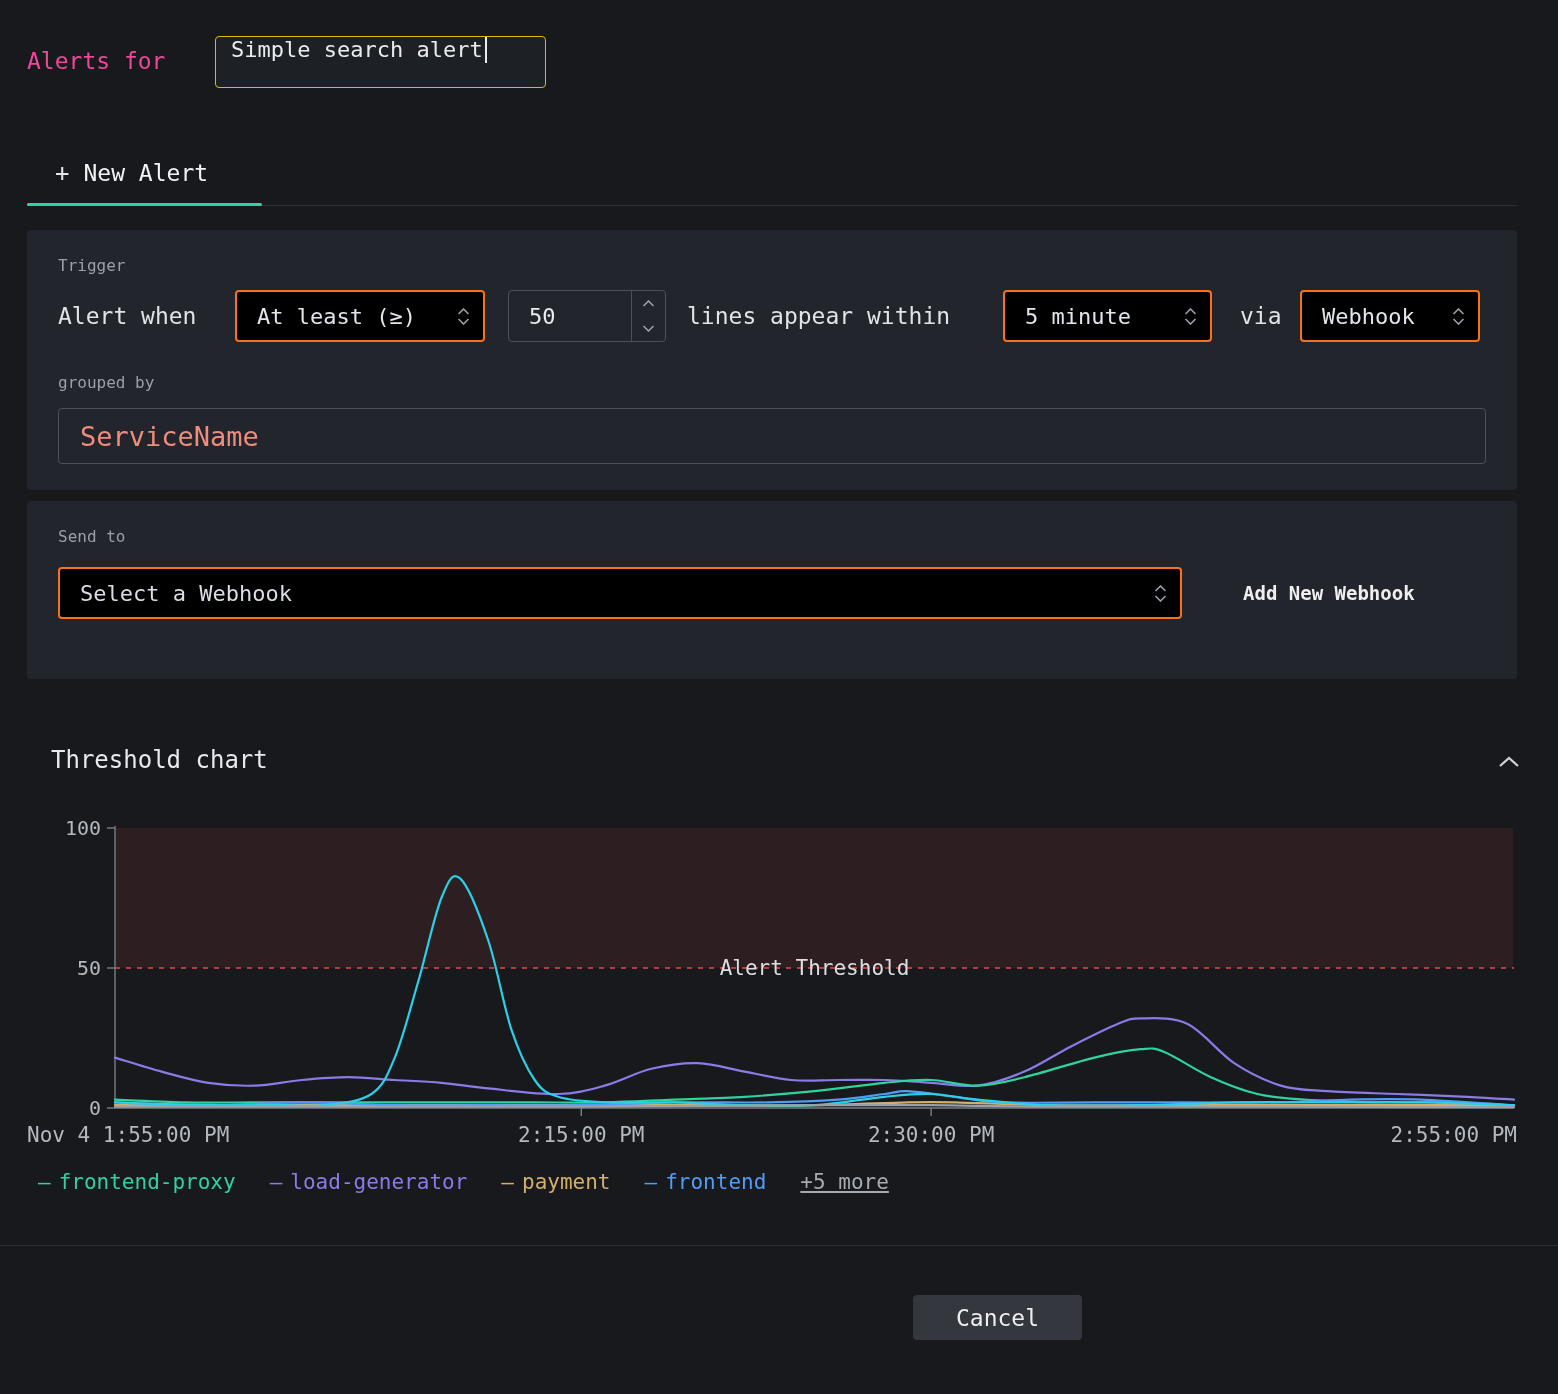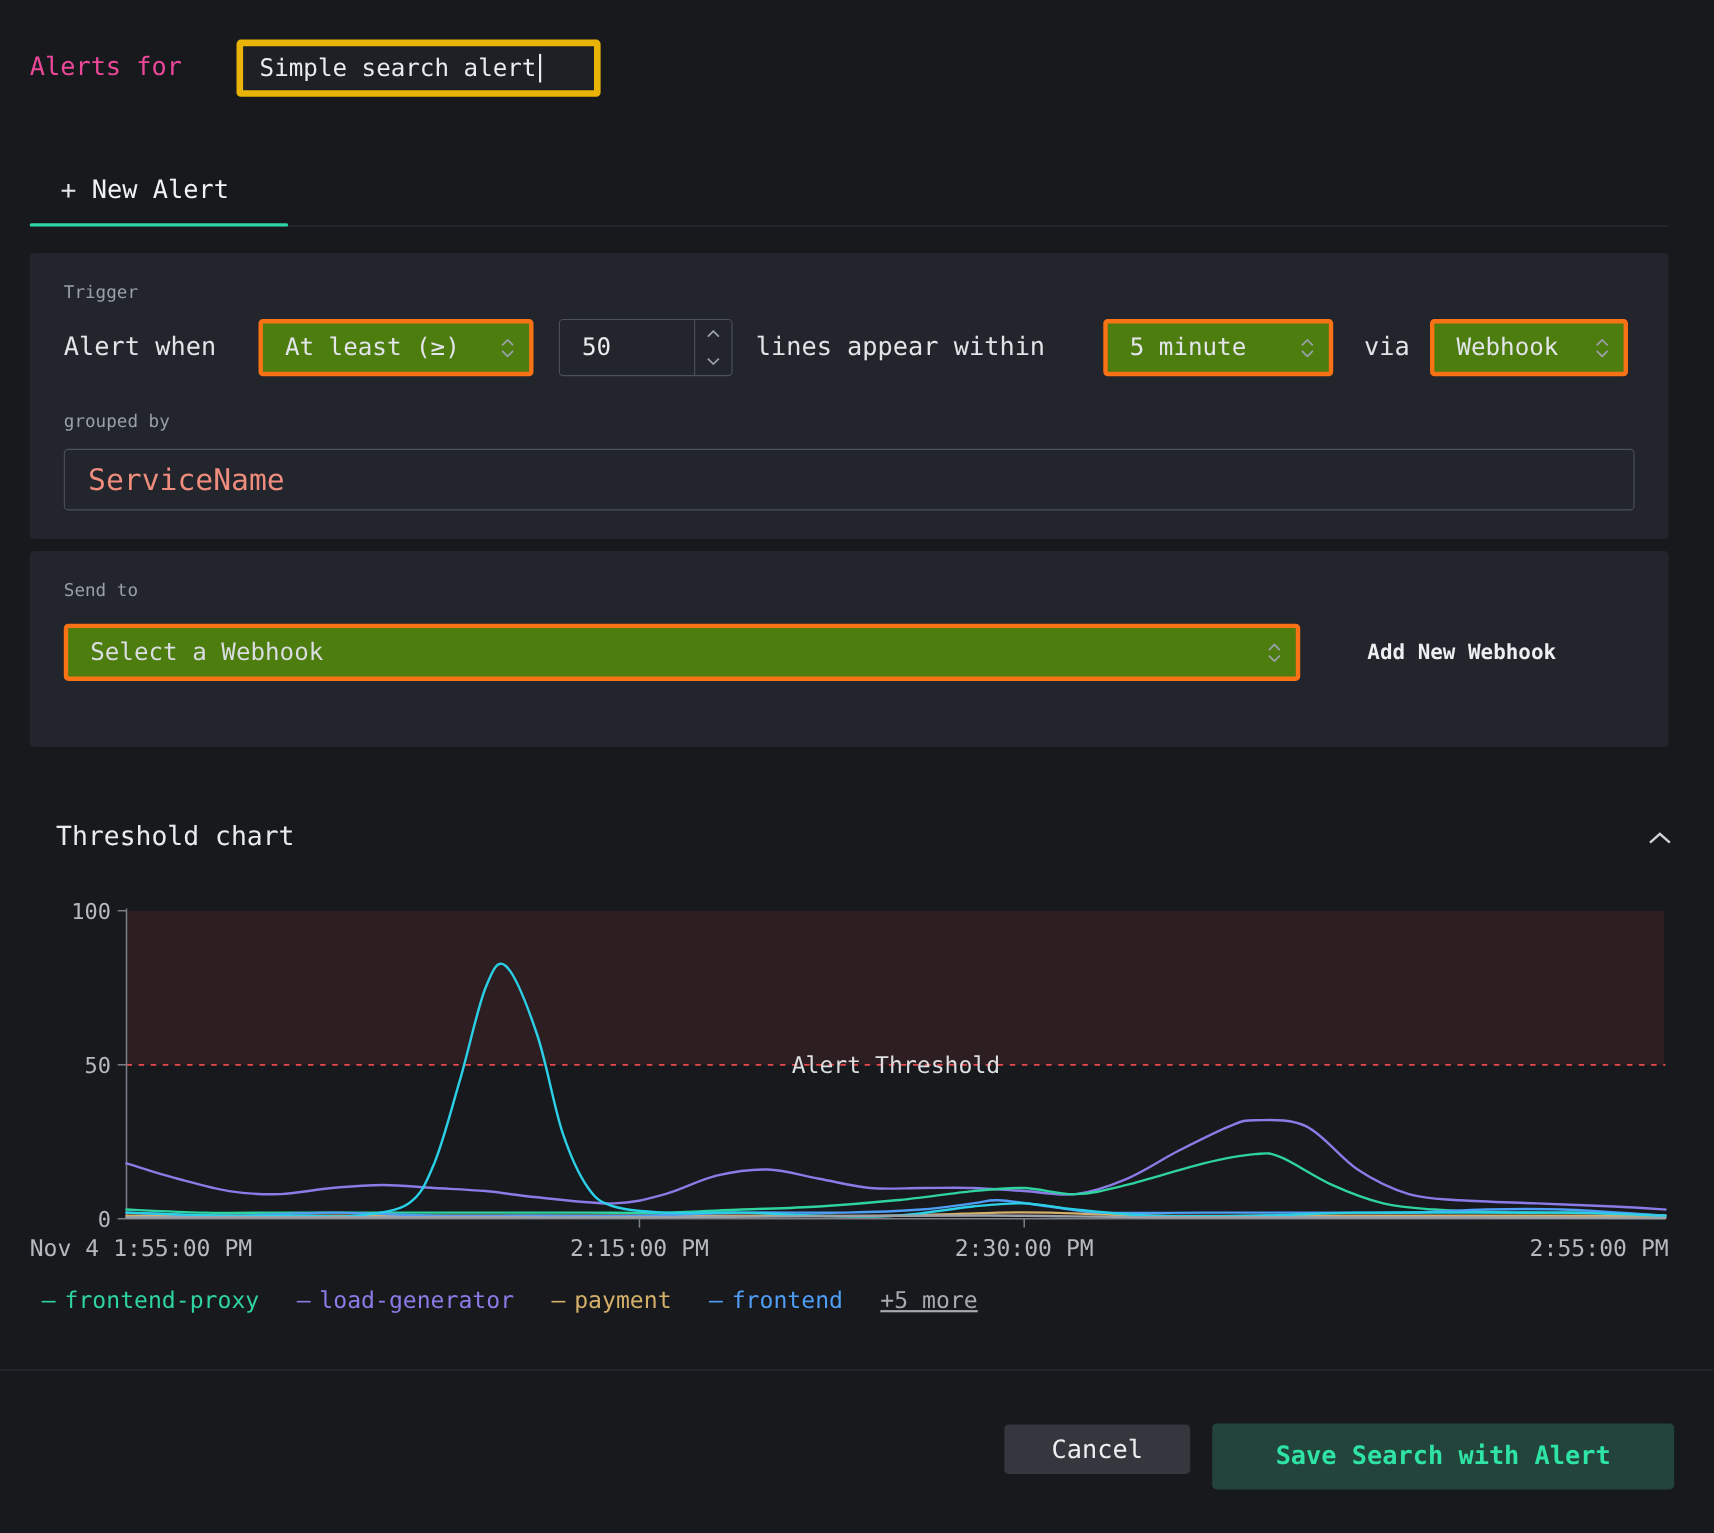--- a/index.html
+++ b/index.html
@@ -1,38 +1,38 @@
 <!DOCTYPE html>
 <html><head>
 <meta charset="utf-8">
 <style>
   * { box-sizing: border-box; }
   html,body { margin:0; padding:0; background:#17191d; }
   body { width:1558px; height:1394px; font-family:"DejaVu Sans Mono","Liberation Mono",monospace; color:#d5d8dc; }
   .page { position:relative; width:1558px; height:1394px; overflow:hidden; background:#17191d; }
 
   .hdr-label { position:absolute; left:27px; top:48px; font-size:23px; color:#ec4899; }
-  .namebox { position:absolute; left:215px; top:36px; width:331px; height:52px; border:6px solid #eab308;
-             background:#1d2025; border-radius:4px; display:flex; align-items:center; padding:0 15px;
+  .namebox { position:absolute; left:215px; top:36px; width:331px; height:52px; border:1px solid #eab308;
+             background:#1d2025; border-radius:4px; display:flex; align-items:flex-start; padding:0 15px;
              font-size:22px; color:#e9ebee; cursor:text; }
   .caret { display:inline-block; width:2px; height:26px; background:#e9ebee; margin-left:2px; }
 
   .tab { position:absolute; left:27px; top:143px; width:235px; height:60px; display:flex; align-items:center;
          gap:14px; padding-left:28px; font-size:23px; color:#f0f2f4; cursor:pointer; }
   .tab .plus { font-size:24px; color:#e3e6e9; }
   .tabline-full { position:absolute; left:27px; top:205px; width:1490px; height:1px; background:#2c2f35; }
   .tabline-active { position:absolute; left:27px; top:203px; width:235px; height:3px; background:#2dd4a7; border-radius:2px; }
 
   .panel { position:absolute; left:27px; width:1490px; background:#22252b; border-radius:4px; }
   .panel-trigger { top:230px; height:260px; }
   .panel-send { top:501px; height:178px; }
   .sec-label { position:absolute; font-size:16px; color:#99a0a8; }
   .row-text { position:absolute; font-size:23px; color:#e0e3e7; }
 
-  .select { position:absolute; height:52px; border:4px solid #f97316; border-radius:4px; background:#4d7c0f;
+  .select { position:absolute; height:52px; border:2px solid #f97316; border-radius:4px; background:#000000;
             display:flex; align-items:center; justify-content:space-between; padding:0 13px 0 20px;
             font-size:22px; color:#e2e5e9; cursor:pointer; }
   .chev-col { display:flex; flex-direction:column; gap:3px; align-items:center; margin-left:14px; }
 
   .numwrap { position:absolute; height:52px; border:1px solid #4c525a; border-radius:4px; background:#22252b;
              display:flex; align-items:stretch; font-size:22px; color:#e9ebee; }
   .numval { flex:1; display:flex; align-items:center; padding-left:20px; }
   .stepper { width:34px; border-left:1px solid #4c525a; display:flex; flex-direction:column; }
   .stepper > div { flex:1; display:flex; align-items:center; justify-content:center; cursor:pointer; }
 
@@ -212,15 +212,14 @@
         <span class="legend-item">
           <span style="color: rgb(79, 157, 245);">—</span>
           <span style="color: rgb(79, 157, 245);">frontend</span>
         </span>
       </span>
     <span class="legend-more">+5 more</span>
   </div>
 
   <div class="footer-divider"></div>
   <div class="btn btn-cancel">Cancel</div>
-  <div class="btn btn-save">Save Search with Alert</div>
 
 </div>
 
 </body></html>

